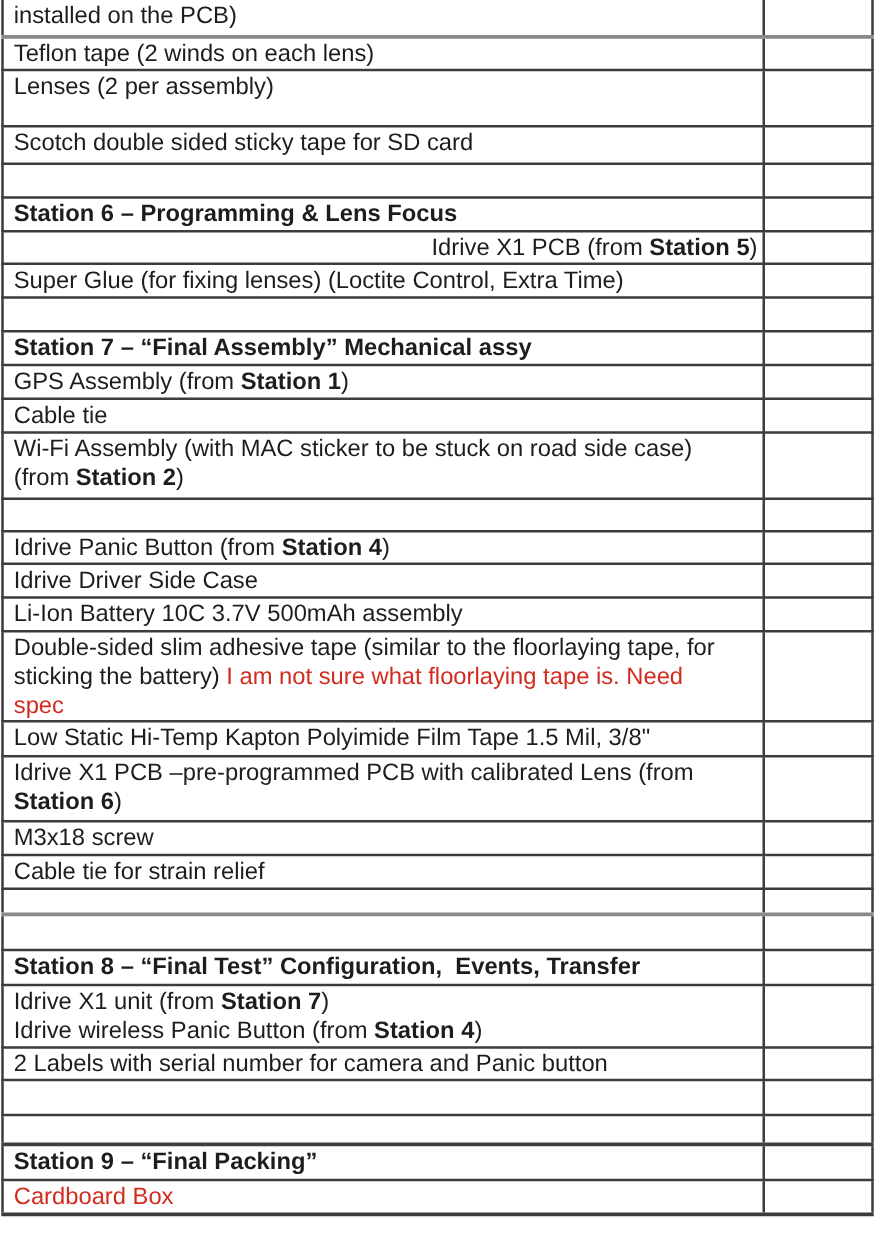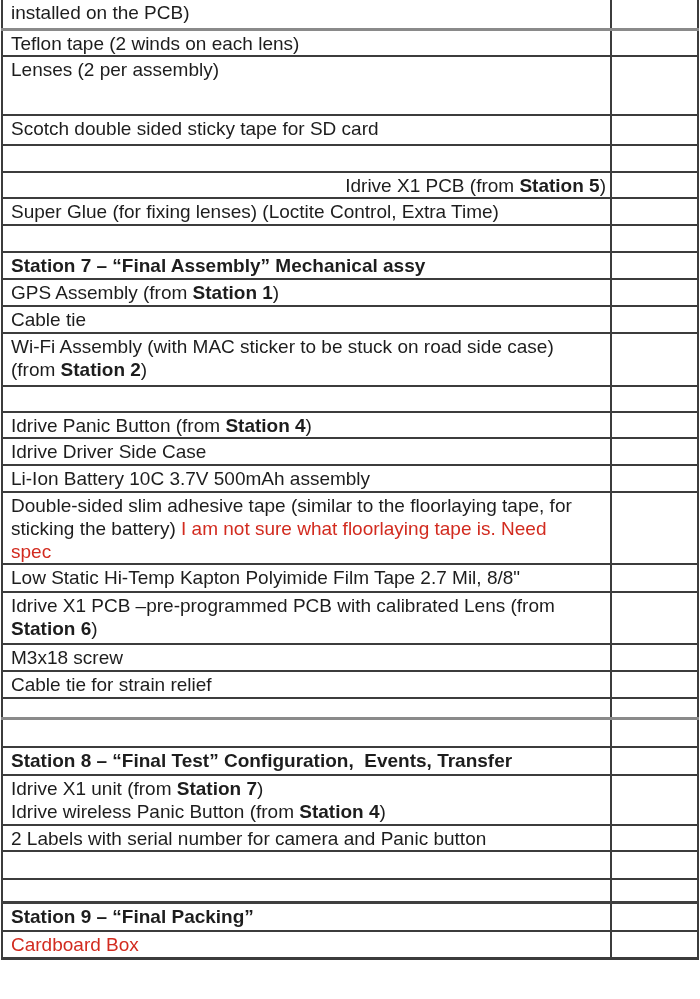--- a/index.html
+++ b/index.html
@@ -57,34 +57,40 @@
           <div class="line"><span>installed on the PCB)</span></div>
         </td>
         <td class="check-cell"></td>
       </tr>
       <tr class="page-break-top" style="height: 24px;">
         <td class="item-cell">
           <div class="line"><span>Teflon tape (2 winds on each lens)</span></div>
         </td>
         <td class="check-cell"></td>
       </tr>
-      <tr style="height: 59px;">
+      <tr style="height: 45px;">
         <td class="item-cell">
           <div class="line"><span>Lenses (2 per assembly)</span></div>
         </td>
         <td class="check-cell"></td>
       </tr>
       <tr style="height: 30px;">
         <td class="item-cell">
           <div class="line"><span>Scotch double sided sticky tape for SD card</span></div>
         </td>
         <td class="check-cell"></td>
       </tr>
       <tr style="height: 27px;">
         <td class="item-cell"></td>
+        <td class="check-cell"></td>
+      </tr>
+      <tr class="bold-row" style="height: 27px;">
+        <td class="item-cell">
+          <div class="line"><span>Station 6 – Programming &amp; Lens Focus</span></div>
+        </td>
         <td class="check-cell"></td>
       </tr>
       <tr style="height: 26px; text-align: right;">
         <td class="item-cell">
           <div class="line"><span>Idrive X1 PCB (from </span><span class="b">Station 5</span><span>)</span></div>
         </td>
         <td class="check-cell"></td>
       </tr>
       <tr style="height: 27px;">
         <td class="item-cell">
@@ -146,21 +152,21 @@
       <tr style="height: 70px;">
         <td class="item-cell">
           <div class="line"><span>Double-sided slim adhesive tape (similar to the floorlaying tape, for</span></div>
           <div class="line"><span>sticking the battery) </span><span class="red">I am not sure what floorlaying tape is. Need</span></div>
           <div class="line"><span class="red">spec</span></div>
         </td>
         <td class="check-cell"></td>
       </tr>
       <tr style="height: 28px;">
         <td class="item-cell">
-          <div class="line"><span>Low Static Hi-Temp Kapton Polyimide Film Tape 2.7 Mil, 8/8"</span></div>
+          <div class="line"><span>Low Static Hi-Temp Kapton Polyimide Film Tape 1.5 Mil, 3/8"</span></div>
         </td>
         <td class="check-cell"></td>
       </tr>
       <tr style="height: 52px;">
         <td class="item-cell">
           <div class="line"><span>Idrive X1 PCB –pre-programmed PCB with calibrated Lens (from</span></div>
           <div class="line"><span class="b">Station 6</span><span>)</span></div>
         </td>
         <td class="check-cell"></td>
       </tr>

